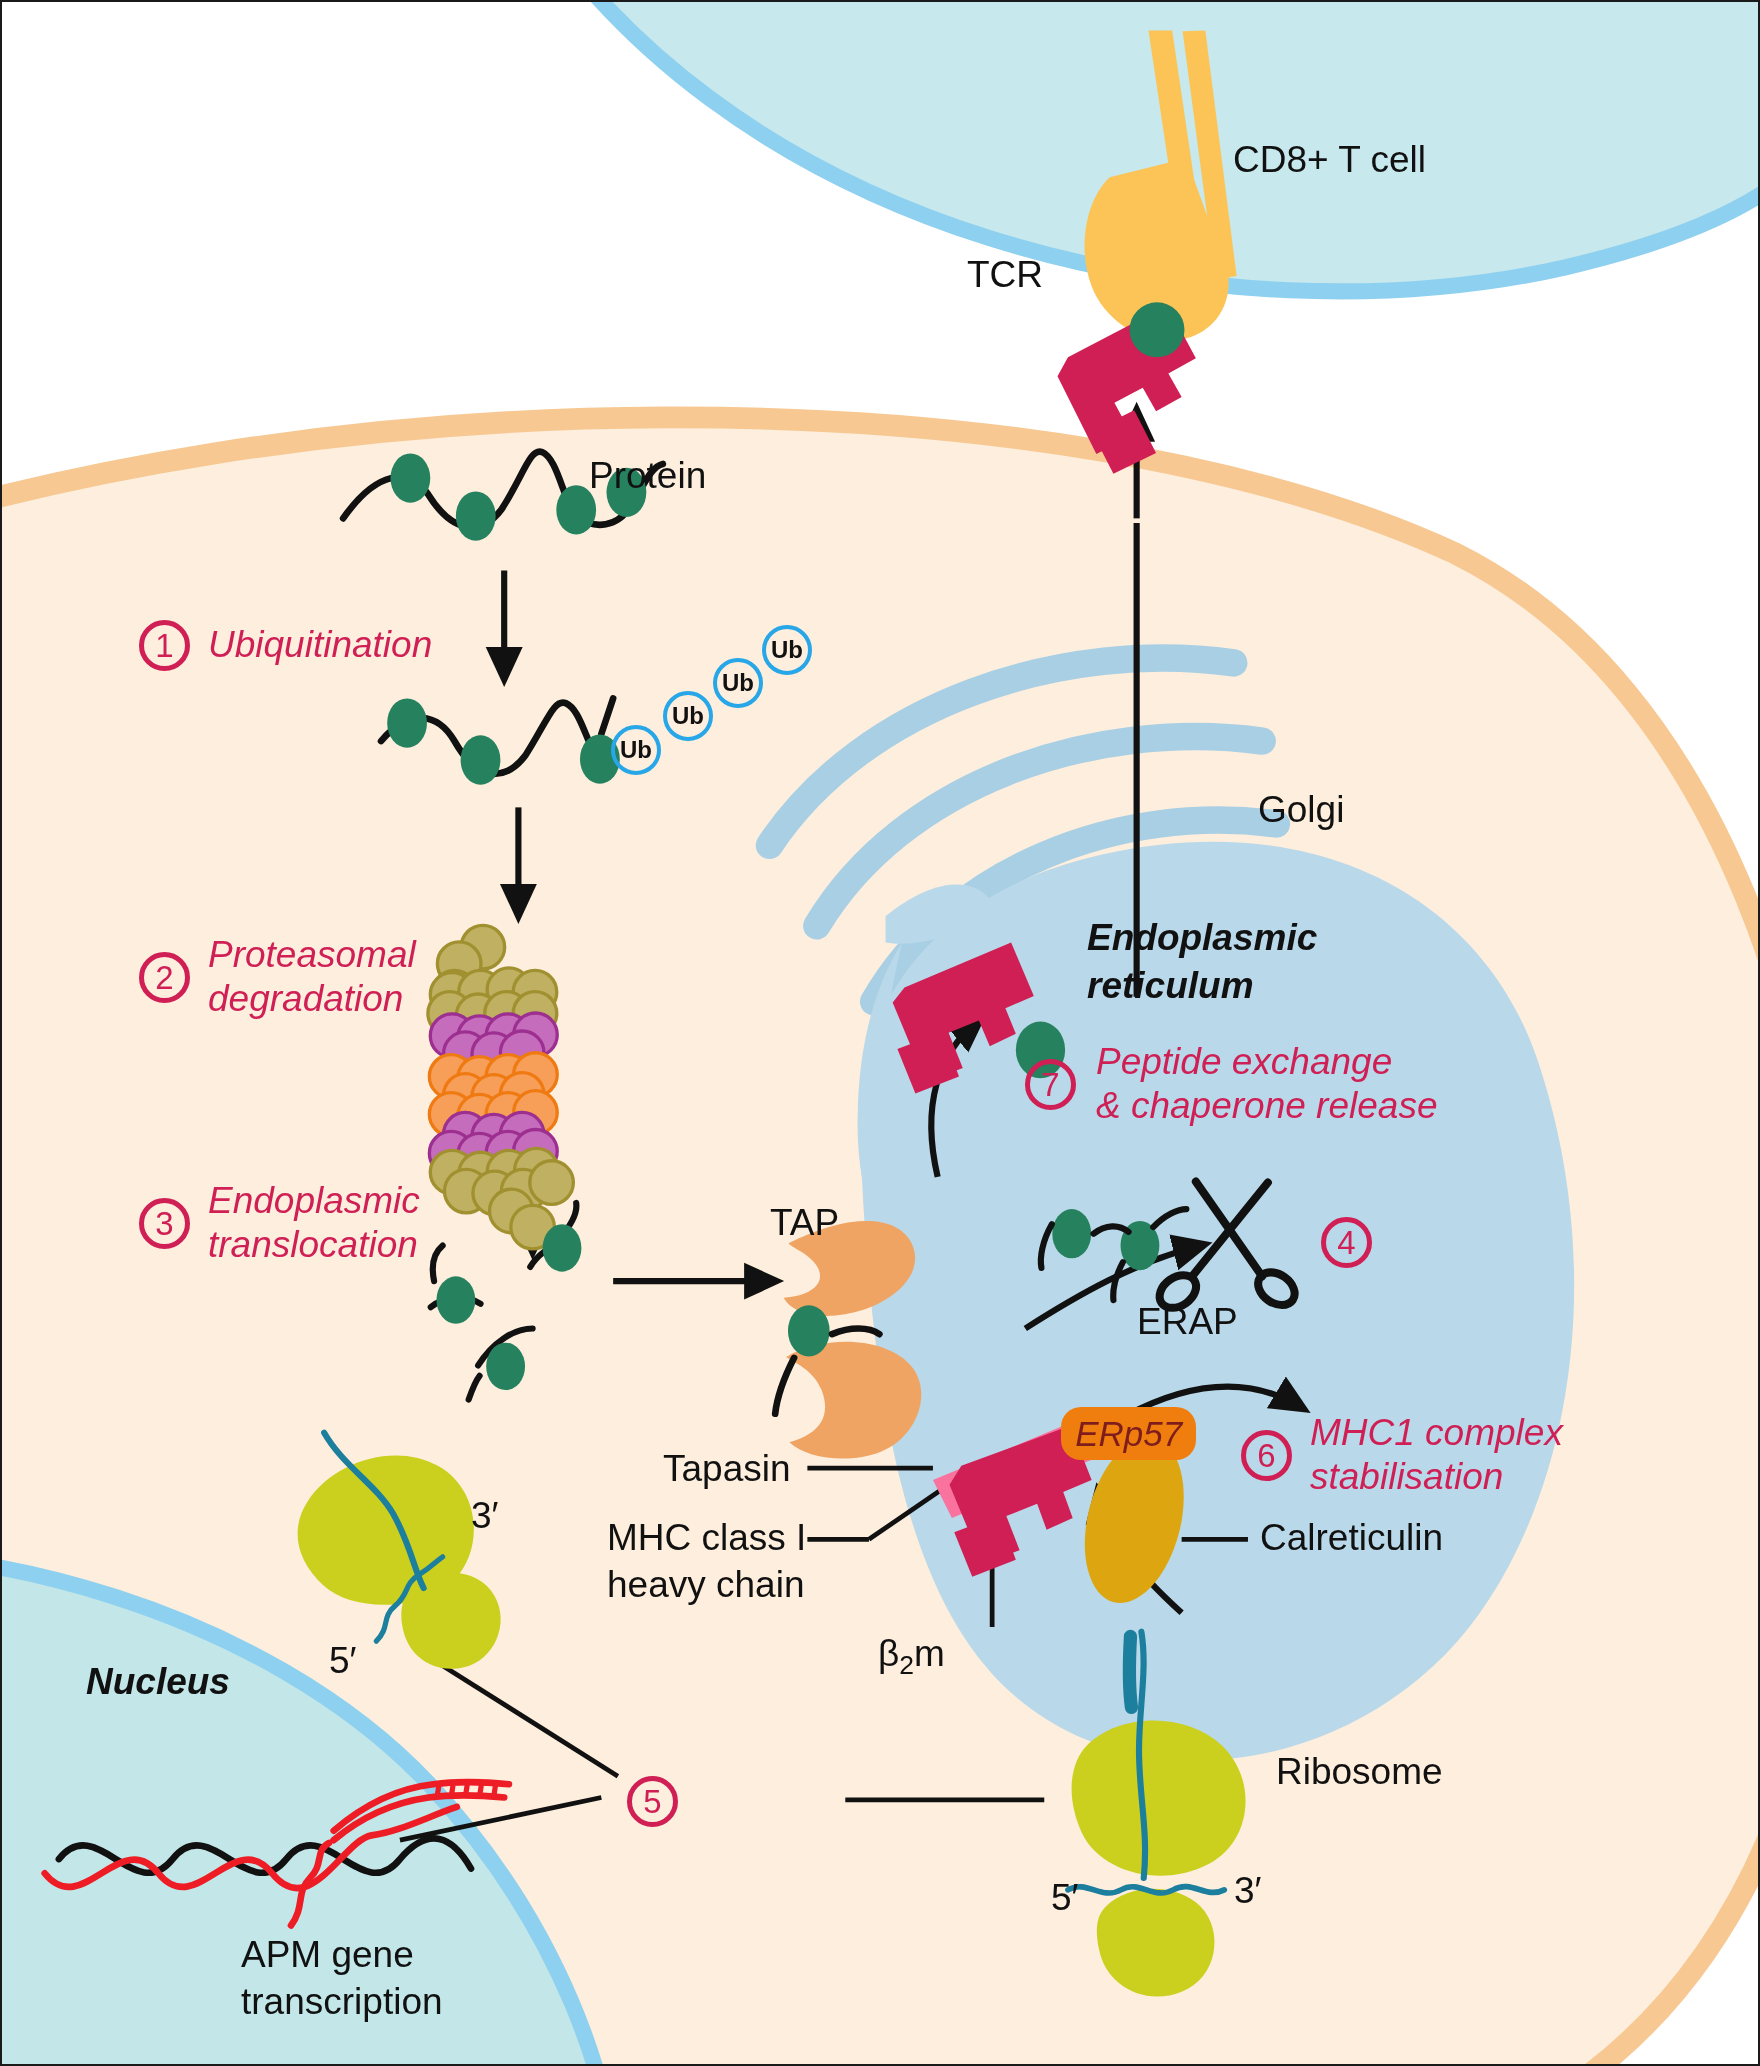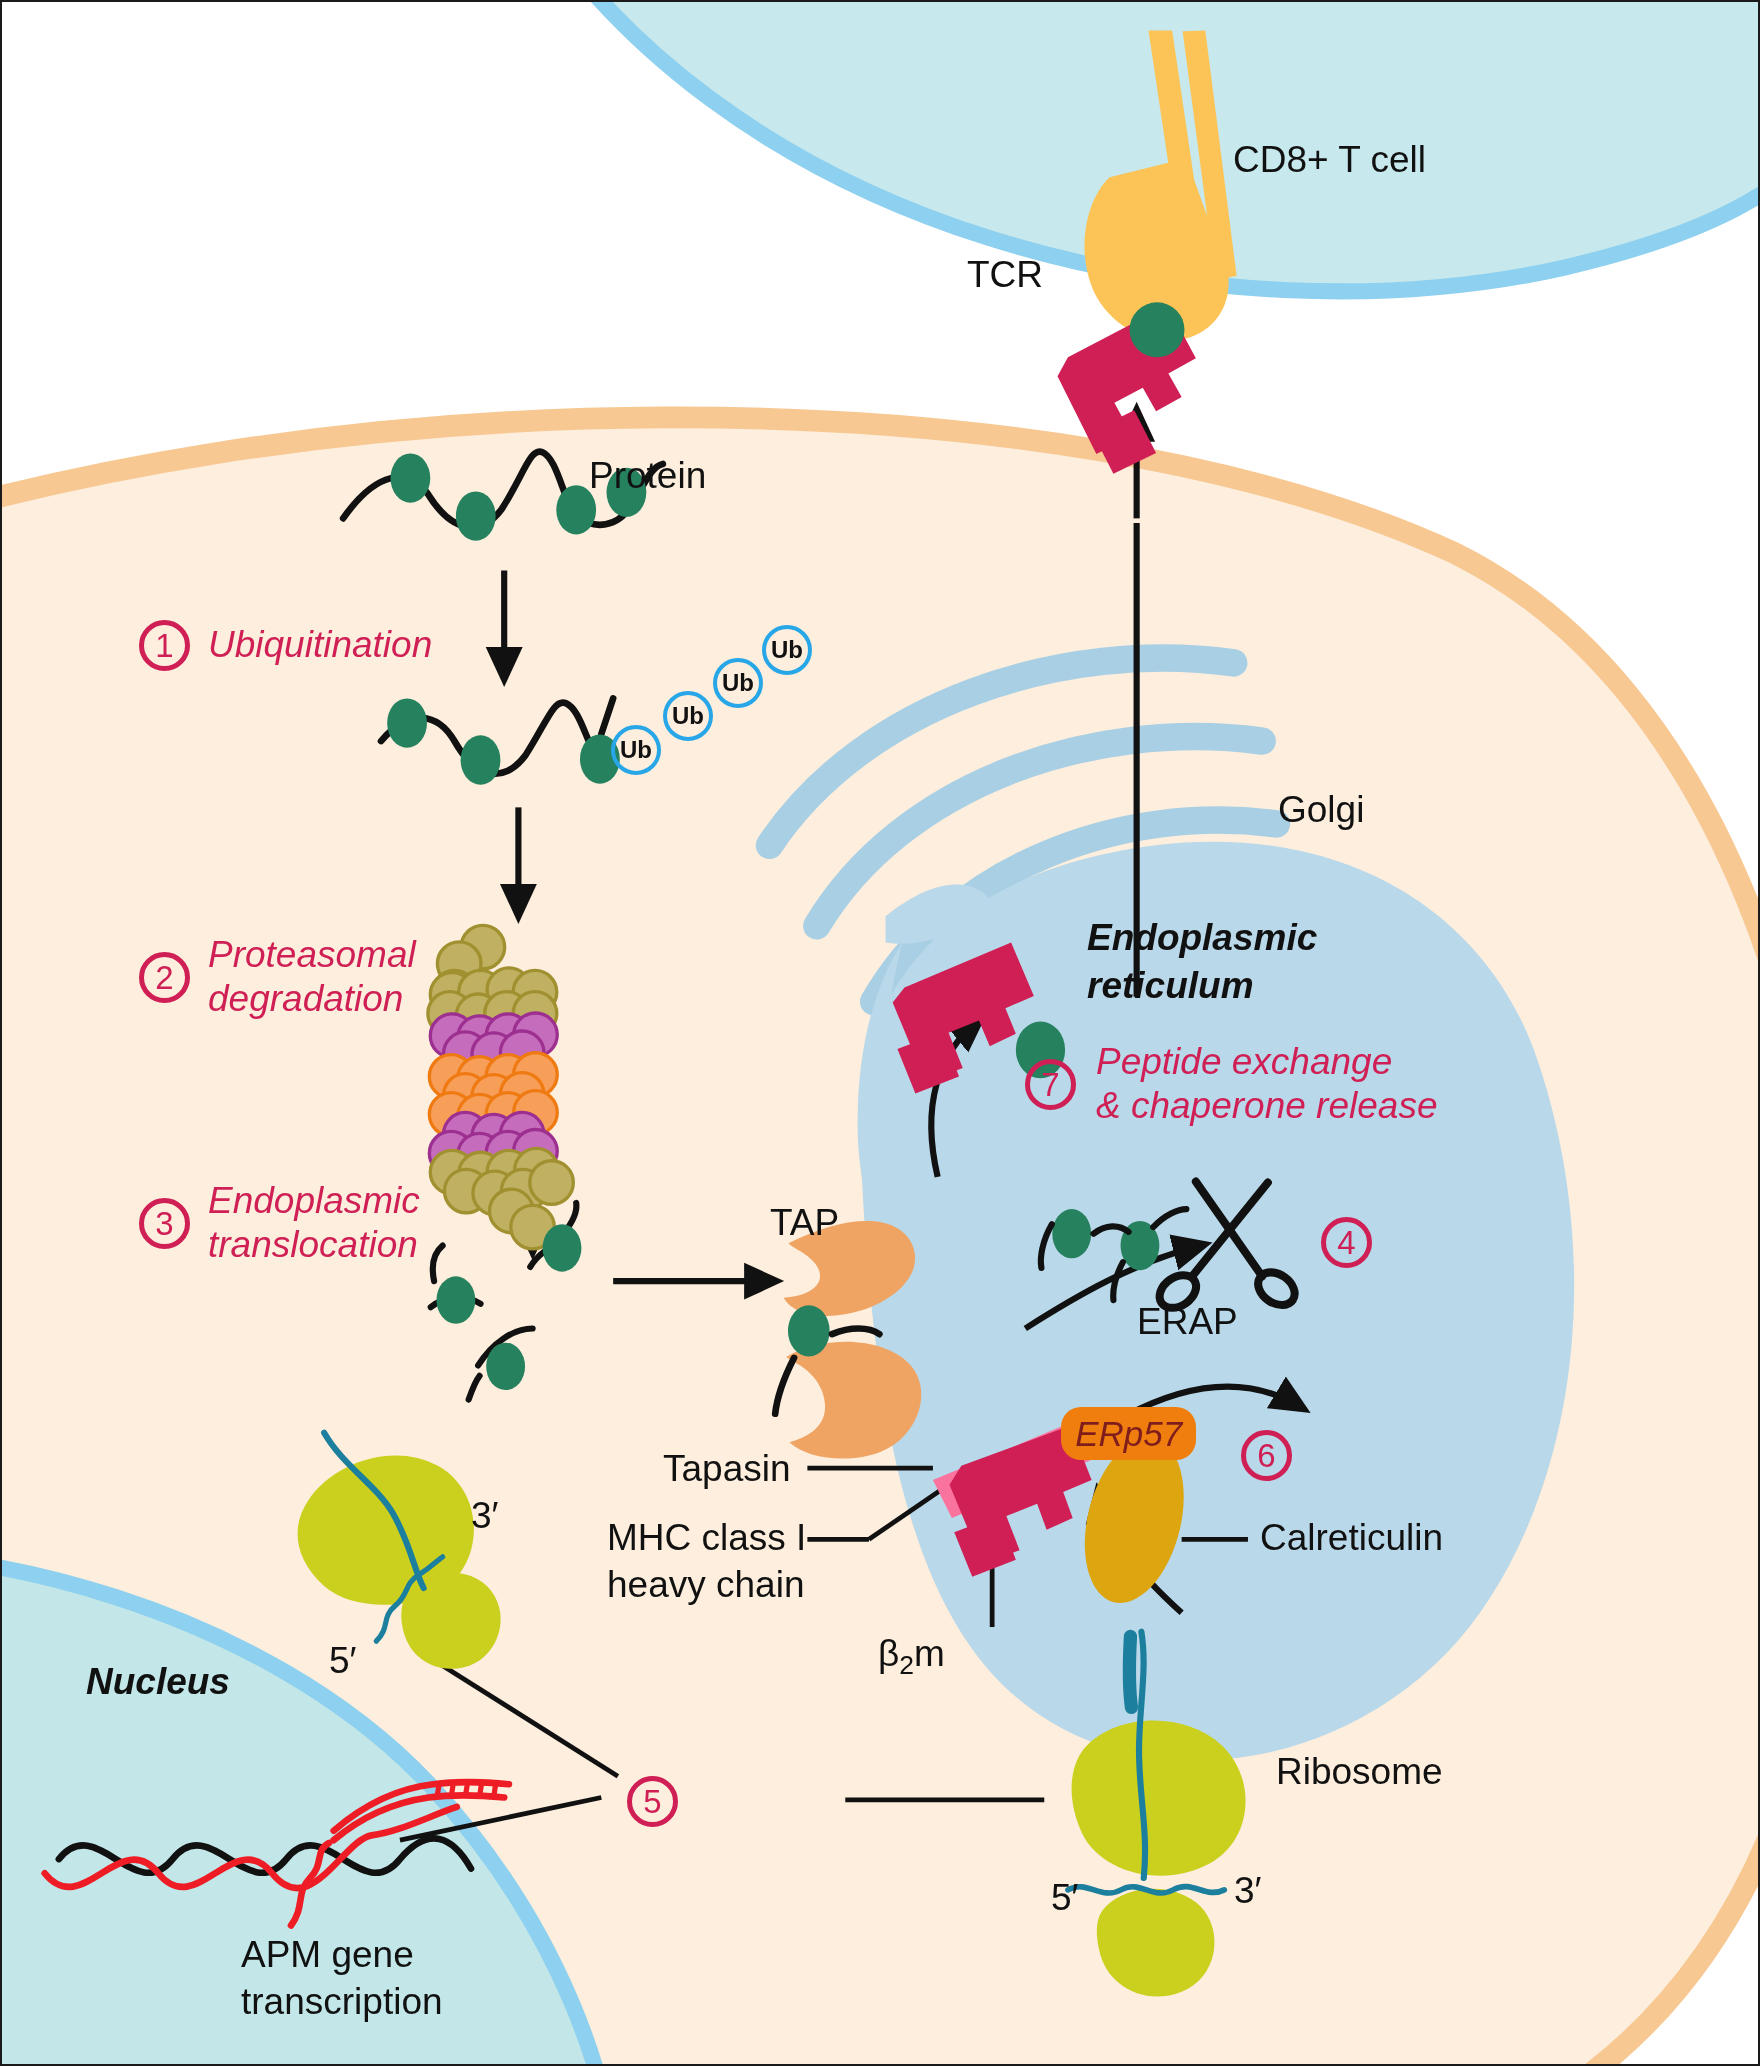--- a/index.html
+++ b/index.html
@@ -304,21 +304,21 @@
           <line x1="1042" y1="3762" x2="1038" y2="3788"></line>
         </g>
       </g>
 
     </g>
   </svg>
 
   <div class="lbl lbl-blk" style="left:1231px;top:88px;margin-top:48px;">CD8+ T cell</div>
   <div class="lbl lbl-blk" style="left:930px;top:251px;margin-left:35px;">TCR</div>
   <div class="lbl lbl-blk" style="left:587px;top:452px;">Protein</div>
-  <div class="lbl lbl-blk" style="left:1256px;top:786px;margin-left:20px;">Golgi</div>
+  <div class="lbl lbl-blk" style="left:1256px;top:786px;">Golgi</div>
 
   <div class="lbl lbl-bi" style="left:1085px;top:914px;">Endoplasmic</div>
   <div class="lbl lbl-bi" style="left:1085px;top:962px;">reticulum</div>
 
   <div class="lbl lbl-blk" style="left:768px;top:1199px;">TAP</div>
   <div class="lbl lbl-blk" style="left:1135px;top:1298px;">ERAP</div>
 
   <div class="lbl lbl-blk" style="left:661px;top:1445px;">Tapasin</div>
   <div class="lbl lbl-blk" style="left:605px;top:1514px;">MHC class I</div>
   <div class="lbl lbl-blk" style="left:605px;top:1561px;">heavy chain</div>
@@ -351,18 +351,19 @@
   <div class="step-txt" style="left:206px;top:931px;"><span>Proteasomal</span><br><span>degradation</span></div>
 
   <div class="step-num" style="left:137px;top:1196px;">3</div>
   <div class="step-txt" style="left:206px;top:1177px;"><span>Endoplasmic</span><br><span>translocation</span></div>
 
   <div class="step-num" style="left:1319px;top:1215px;">4</div>
 
   <div class="step-num" style="left:625px;top:1774px;">5</div>
 
   <div class="step-num" style="left:1239px;top:1428px;">6</div>
+  <div class="step-txt" style="left:1308px;top:1409px;"><span>MHC1 complex</span><br><span>stabilisation</span></div>
 
   <div class="step-num" style="left:1023px;top:1057px;">7</div>
   <div class="step-txt" style="left:1094px;top:1038px;"><span>Peptide exchange</span><br><span>&amp; chaperone release</span></div>
 
 </div>
 
 
 </body></html>

